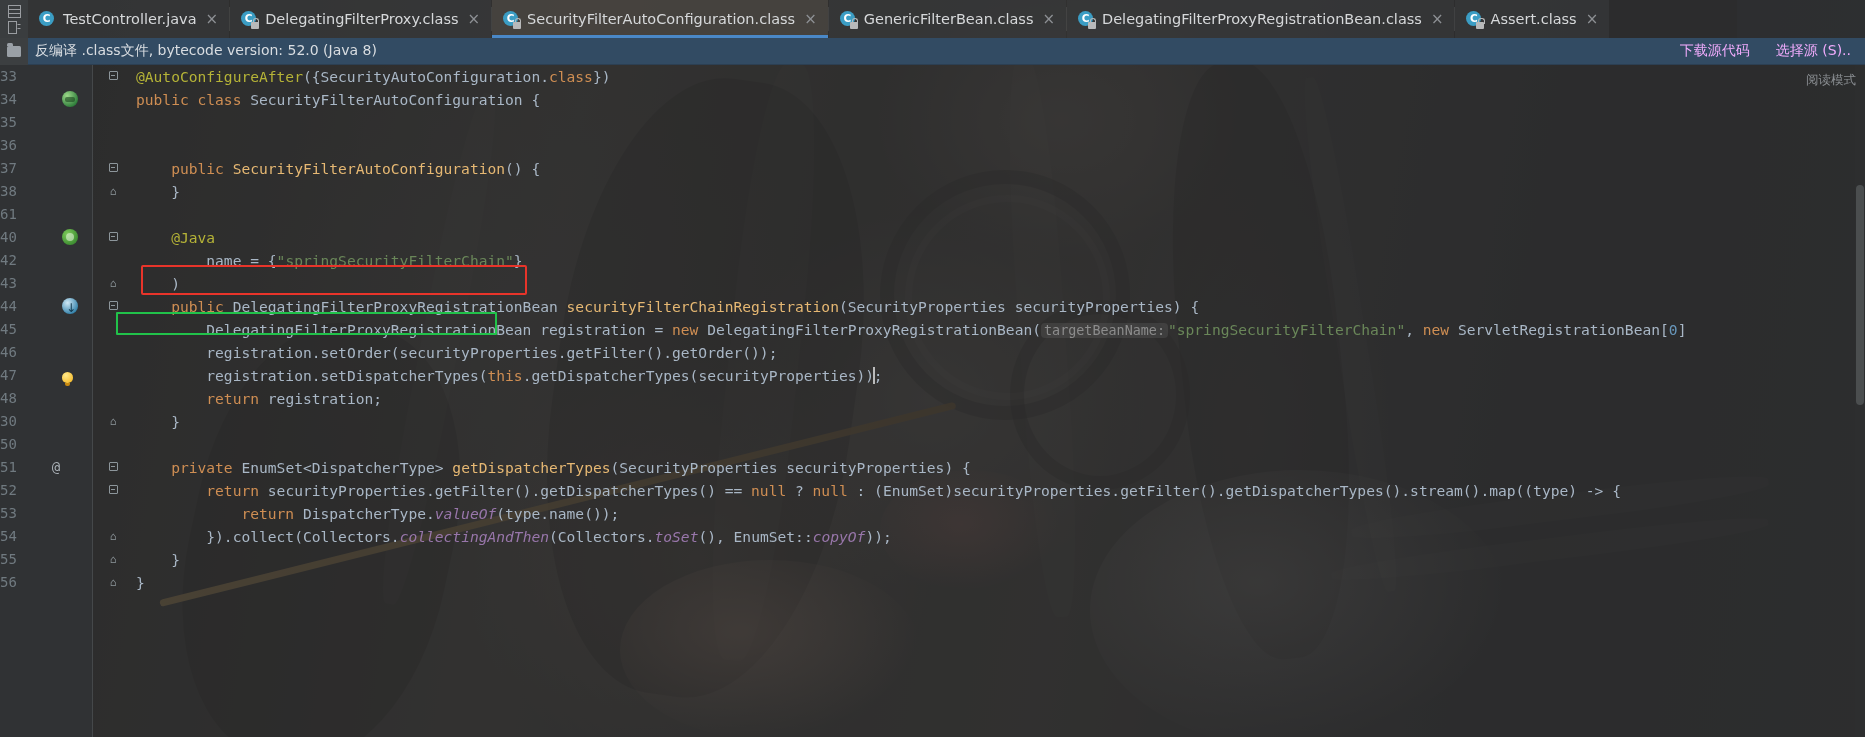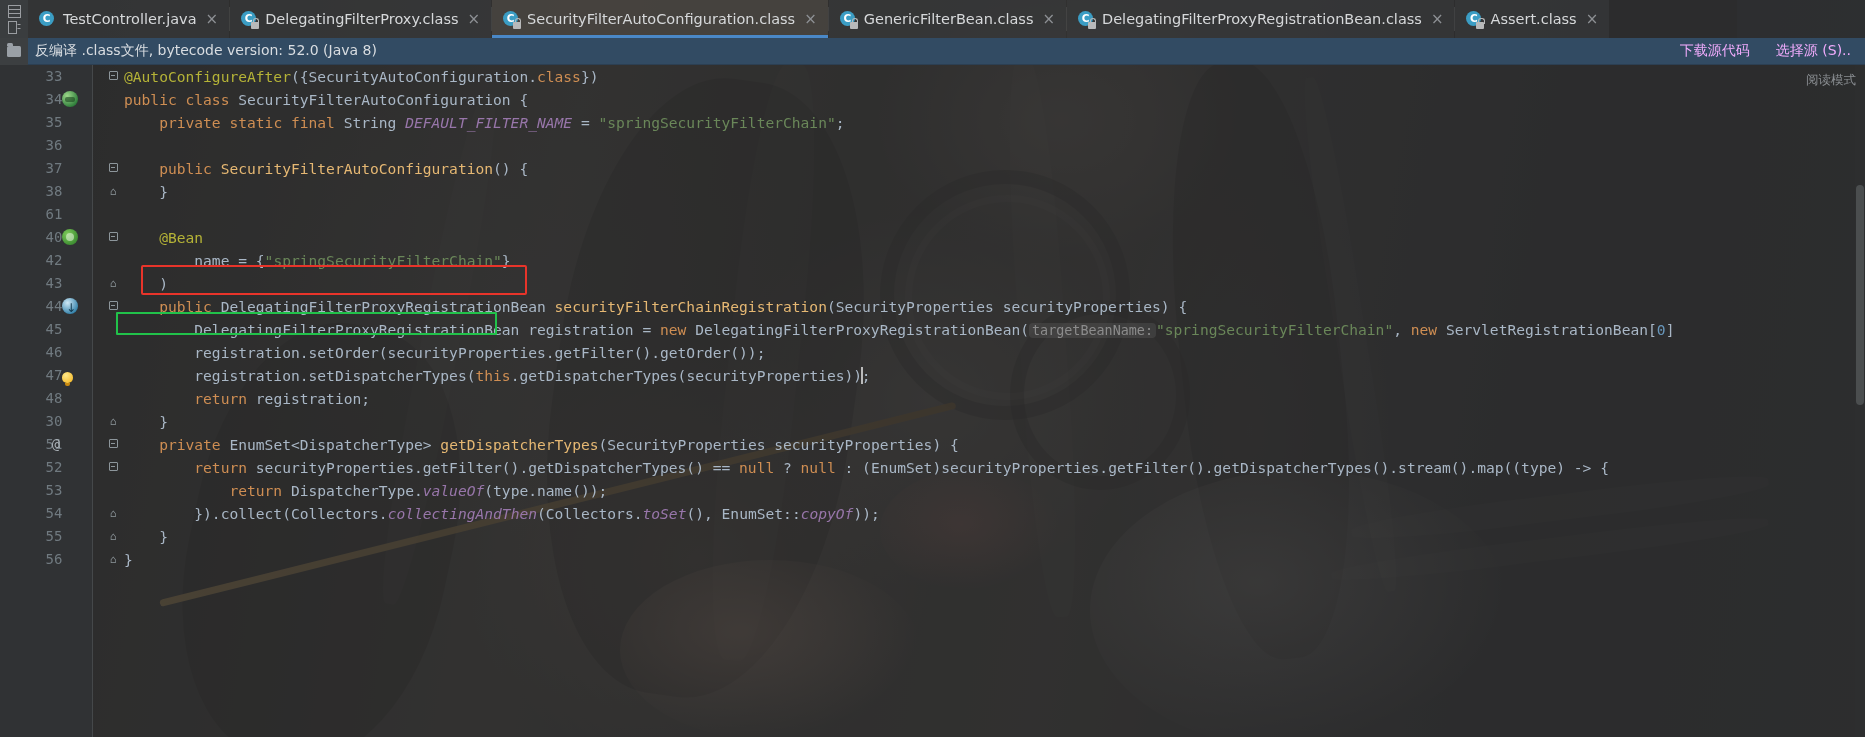--- a/index.html
+++ b/index.html
@@ -170,35 +170,35 @@
   .code-area {
     position: absolute; left: 0; top: 0; width: 1865px; height: 672px;
     font-family: "DejaVu Sans Mono", monospace;
     font-size: 14.6px; line-height: 23px;
   }
   .row {
     position: relative; height: 23px; display: flex; align-items: center;
     white-space: pre;
   }
   .lineno {
-    position: absolute; left: 12px; width: 56px; text-align: center;
-    color: #707a80; font-size: 14px; padding-left: 28px;
+    position: absolute; left: 0; width: 56px; text-align: left;
+    color: #707a80; font-size: 14px;
   }
   .gmark {
     position: absolute; width: 18px; height: 18px; left: 62px; top: 2px;
   }
   .atmark {
     position: absolute; left: 46px; width: 20px; text-align: center;
     color: #a9b0b6; font-size: 14px;
   }
   .fold {
     position: absolute; left: 107px; width: 12px; text-align: center;
     color: #808a90; font-size: 12px;
   }
-  .codetext { position: absolute; left: 124px; }
+  .codetext { position: absolute; left: 136px; }
 
   
   .kw   { color: #cf8e53; }
   .anno { color: #b5b337; }
   .cls  { color: #a9b7c6; }
   .fn   { color: #e6b873; }
   .str  { color: #6a8759; }
   .num  { color: #6897bb; }
   .stat { color: #9876aa; font-style: italic; }
   .pl   { color: #a9b7c6; }
@@ -387,34 +387,35 @@
   </div>
 
   <div class="reader-mode">阅读模式</div>
 
   <div class="editor">
     <div class="gutter-bg"></div>
     <div class="gutter-line"></div>
     <div class="code-area" id="code-area">
         <div class="row"><span class="lineno">33</span><span class="fold"><span class="fold-minus"></span></span><span class="codetext"><span></span><span class="anno">@AutoConfigureAfter</span><span class="pl">({</span><span class="cls">SecurityAutoConfiguration</span><span class="pl">.</span><span class="kw">class</span><span class="pl">})</span></span></div>
         <div class="row"><span class="lineno">34</span><span class="gmark"><span class="ico-spring"></span></span><span class="codetext"><span></span><span class="kw">public class </span><span class="cls">SecurityFilterAutoConfiguration</span><span class="pl"> {</span></span></div>
-        <div class="row"><span class="lineno">35</span><span class="codetext"><span>    </span><span class="kw">private static final </span><span class="cls">String </span><span class="stat">DEFAULT_FILTER_NAME</span><span class="pl"> = </span><span class="str">"springSecurityFilterChain"</span><span class="pl">;</span></span></div>
+        <div class="row"><span class="lineno">35</span></div>
         <div class="row"><span class="lineno">36</span><span class="codetext"><span>    </span></span></div>
         <div class="row"><span class="lineno">37</span><span class="fold"><span class="fold-minus"></span></span><span class="codetext"><span>    </span><span class="kw">public </span><span class="fn">SecurityFilterAutoConfiguration</span><span class="pl">() {</span></span></div>
         <div class="row"><span class="lineno">38</span><span class="fold"><span class="fold-up">⌂</span></span><span class="codetext"><span>    </span><span class="pl">}</span></span></div>
         <div class="row"><span class="lineno">61</span><span class="codetext"><span>    </span></span></div>
-        <div class="row"><span class="lineno">40</span><span class="gmark"><span class="ico-bean"></span></span><span class="fold"><span class="fold-minus"></span></span><span class="codetext"><span>    </span><span class="anno">@Bean</span></span></div>
+        <div class="row"><span class="lineno">40</span><span class="gmark"><span class="ico-bean"></span></span><span class="fold"><span class="fold-minus"></span></span><span class="codetext"><span>    </span><span class="anno">@Java</span></span></div>
         <div class="row"><span class="lineno">42</span><span class="codetext"><span>        </span><span class="pl">name</span><span class="pl"> = {</span><span class="str">"springSecurityFilterChain"</span><span class="pl">}</span></span></div>
         <div class="row"><span class="lineno">43</span><span class="fold"><span class="fold-up">⌂</span></span><span class="codetext"><span>    </span><span class="pl">)</span></span></div>
         <div class="row"><span class="lineno">44</span><span class="gmark"><span class="ico-impl"></span></span><span class="fold"><span class="fold-minus"></span></span><span class="codetext"><span>    </span><span class="kw">public </span><span class="cls">DelegatingFilterProxyRegistrationBean</span><span class="pl"> </span><span class="fn">securityFilterChainRegistration</span><span class="pl">(</span><span class="cls">SecurityProperties</span><span class="pl"> securityProperties</span><span class="pl">) {</span></span></div>
         <div class="row"><span class="lineno">45</span><span class="codetext"><span>        </span><span class="cls">DelegatingFilterProxyRegistrationBean</span><span class="pl"> registration = </span><span class="kw">new </span><span class="cls">DelegatingFilterProxyRegistrationBean</span><span class="pl">(</span><span class="hint">targetBeanName:</span><span class="str">"springSecurityFilterChain"</span><span class="pl">, </span><span class="kw">new </span><span class="cls">ServletRegistrationBean</span><span class="pl">[</span><span class="num">0</span><span class="pl">]</span></span></div>
         <div class="row"><span class="lineno">46</span><span class="codetext"><span>        </span><span class="pl">registration.</span><span class="pl">setOrder</span><span class="pl">(securityProperties.</span><span class="pl">getFilter</span><span class="pl">().</span><span class="pl">getOrder</span><span class="pl">());</span></span></div>
         <div class="row"><span class="lineno">47</span><span class="gmark"><span class="ico-bulb"></span></span><span class="codetext"><span>        </span><span class="pl">registration.</span><span class="pl">setDispatcherTypes</span><span class="pl">(</span><span class="kw">this</span><span class="pl">.</span><span class="pl">getDispatcherTypes</span><span class="pl">(securityProperties)</span><span class="pl">)</span><span class="caret"></span><span class="pl">;</span></span></div>
         <div class="row"><span class="lineno">48</span><span class="codetext"><span>        </span><span class="kw">return </span><span class="pl">registration</span><span class="pl">;</span></span></div>
         <div class="row"><span class="lineno">30</span><span class="fold"><span class="fold-up">⌂</span></span><span class="codetext"><span>    </span><span class="pl">}</span></span></div>
+        <div class="row"><span class="lineno">50</span><span class="codetext"><span>    </span></span></div>
         <div class="row"><span class="lineno">51</span><span class="atmark">@</span><span class="fold"><span class="fold-minus"></span></span><span class="codetext"><span>    </span><span class="kw">private </span><span class="cls">EnumSet</span><span class="pl">&lt;</span><span class="cls">DispatcherType</span><span class="pl">&gt; </span><span class="fn">getDispatcherTypes</span><span class="pl">(</span><span class="cls">SecurityProperties</span><span class="pl"> securityProperties</span><span class="pl">) {</span></span></div>
         <div class="row"><span class="lineno">52</span><span class="fold"><span class="fold-minus"></span></span><span class="codetext"><span>        </span><span class="kw">return </span><span class="pl">securityProperties.</span><span class="pl">getFilter</span><span class="pl">().</span><span class="pl">getDispatcherTypes</span><span class="pl">() == </span><span class="kw">null</span><span class="pl"> ? </span><span class="kw">null</span><span class="pl"> : (</span><span class="cls">EnumSet</span><span class="pl">)securityProperties.</span><span class="pl">getFilter</span><span class="pl">().</span><span class="pl">getDispatcherTypes</span><span class="pl">().</span><span class="pl">stream</span><span class="pl">().</span><span class="pl">map</span><span class="pl">((type) -&gt; {</span></span></div>
         <div class="row"><span class="lineno">53</span><span class="codetext"><span>            </span><span class="kw">return </span><span class="cls">DispatcherType</span><span class="pl">.</span><span class="stat">valueOf</span><span class="pl">(type.</span><span class="pl">name</span><span class="pl">());</span></span></div>
         <div class="row"><span class="lineno">54</span><span class="fold"><span class="fold-up">⌂</span></span><span class="codetext"><span>        </span><span class="pl">}).</span><span class="pl">collect</span><span class="pl">(</span><span class="cls">Collectors</span><span class="pl">.</span><span class="stat">collectingAndThen</span><span class="pl">(</span><span class="cls">Collectors</span><span class="pl">.</span><span class="stat">toSet</span><span class="pl">(), </span><span class="cls">EnumSet</span><span class="pl">::</span><span class="stat">copyOf</span><span class="pl">));</span></span></div>
         <div class="row"><span class="lineno">55</span><span class="fold"><span class="fold-up">⌂</span></span><span class="codetext"><span>    </span><span class="pl">}</span></span></div>
         <div class="row"><span class="lineno">56</span><span class="fold"><span class="fold-up">⌂</span></span><span class="codetext"><span></span><span class="pl">}</span></span></div>
       </div>
 
     <div class="box-red" style="left:141px; top:200px; width:386px; height:30px;"></div>
     <div class="box-green" style="left:116px; top:247px; width:381px; height:23px;"></div>

